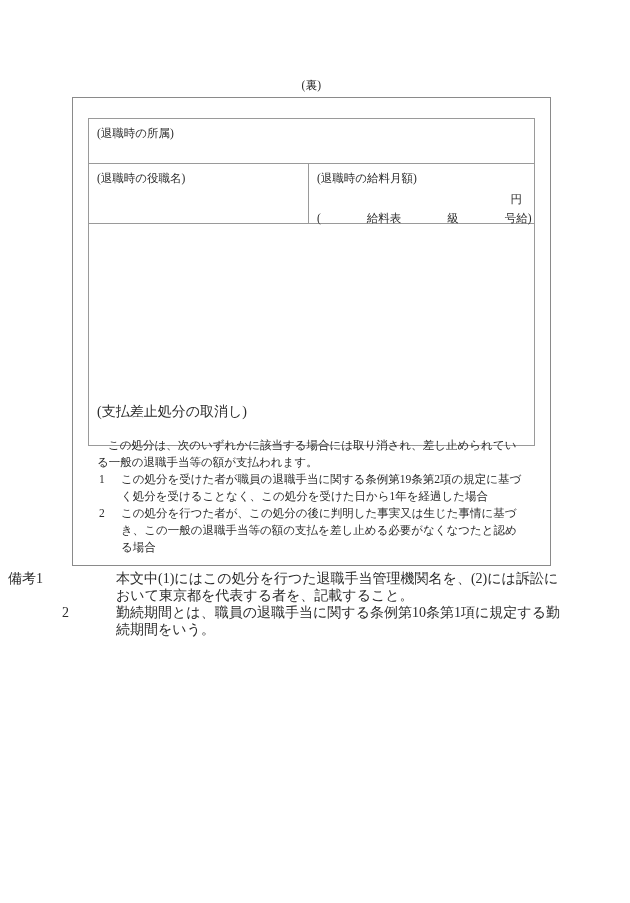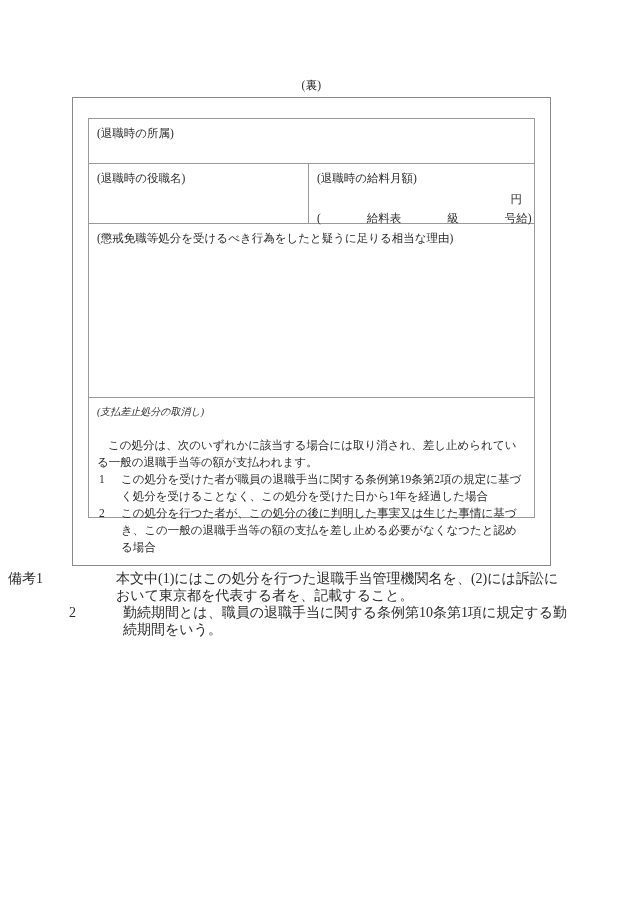--- a/index.html
+++ b/index.html
@@ -49,21 +49,21 @@
     box-sizing: border-box;
     background: #ffffff;
   }
 
   
   .form-table {
     position: absolute;
     left: 88px;
     top: 118px;
     width: 447px;
-    height: 400px;
+    height: 328px;
     border: 1px solid #9a9a9a;
     box-sizing: border-box;
     background: #ffffff;
   }
 
   .trow {
     position: absolute;
     left: 0;
     width: 100%;
     box-sizing: border-box;
@@ -131,24 +131,23 @@
     line-height: 16px;
     color: #2b2b2b;
     white-space: pre;
   }
 
   
   .cancel-body {
     padding: 5px 10px 0 8px;
   }
   .cancel-head {
-    font-size: 10px;
-    line-height: 17px;
-    color: #2b2b2b;
-    font-style: italic;
+    font-size: 14px;
+    line-height: 17px;
+    color: #2b2b2b;
   }
   .cancel-lead {
     font-size: 11.5px;
     line-height: 17px;
     color: #2b2b2b;
     text-indent: 11px;
     margin-top: 17px;
   }
   .cancel-item {
     font-size: 11.5px;
@@ -179,21 +178,20 @@
     padding-left: 54px;
     text-indent: -54px;
   }
   .remark-1 .tag {
     display: inline-block;
     width: 54px;
   }
   .remark-2 {
     padding-left: 54px;
     text-indent: -27px;
-    margin-left: 7px;
   }
   .remark-2 .tag {
     display: inline-block;
     width: 27px;
   }
 </style>
 </head>
 <body>
 
 <div class="page">
@@ -214,25 +212,20 @@
       <div class="cell cell-right">
         <div class="cell-title">(退職時の給料月額)</div>
         <div class="salary-unit">円</div>
         <div class="salary-grade">(　　　　給料表　　　　級　　　　号給)</div>
       </div>
       <div class="cell cell-left">
         <div class="cell-title">(退職時の役職名)</div>
       </div>
     </div>
 
-    <div class="trow row-reason">
-      <div class="cell cell-full">
-        <div class="cell-title">(懲戒免職等処分を受けるべき行為をしたと疑うに足りる相当な理由)</div>
-      </div>
-    </div>
 
     <div class="trow row-cancel">
       <div class="cancel-body">
         <div class="cancel-head">(支払差止処分の取消し)</div>
         <div class="cancel-lead">この処分は、次のいずれかに該当する場合には取り消され、差し止められている一般の退職手当等の額が支払われます。</div>
         <div class="cancel-item">
           <span class="num">1</span><span>この処分を受けた者が職員の退職手当に関する条例第19条第2項の規定に基づく処分を受けることなく、この処分を受けた日から1年を経過した場合</span>
         </div>
         <div class="cancel-item">
           <span class="num">2</span><span>この処分を行つた者が、この処分の後に判明した事実又は生じた事情に基づき、この一般の退職手当等の額の支払を差し止める必要がなくなつたと認める場合</span>

